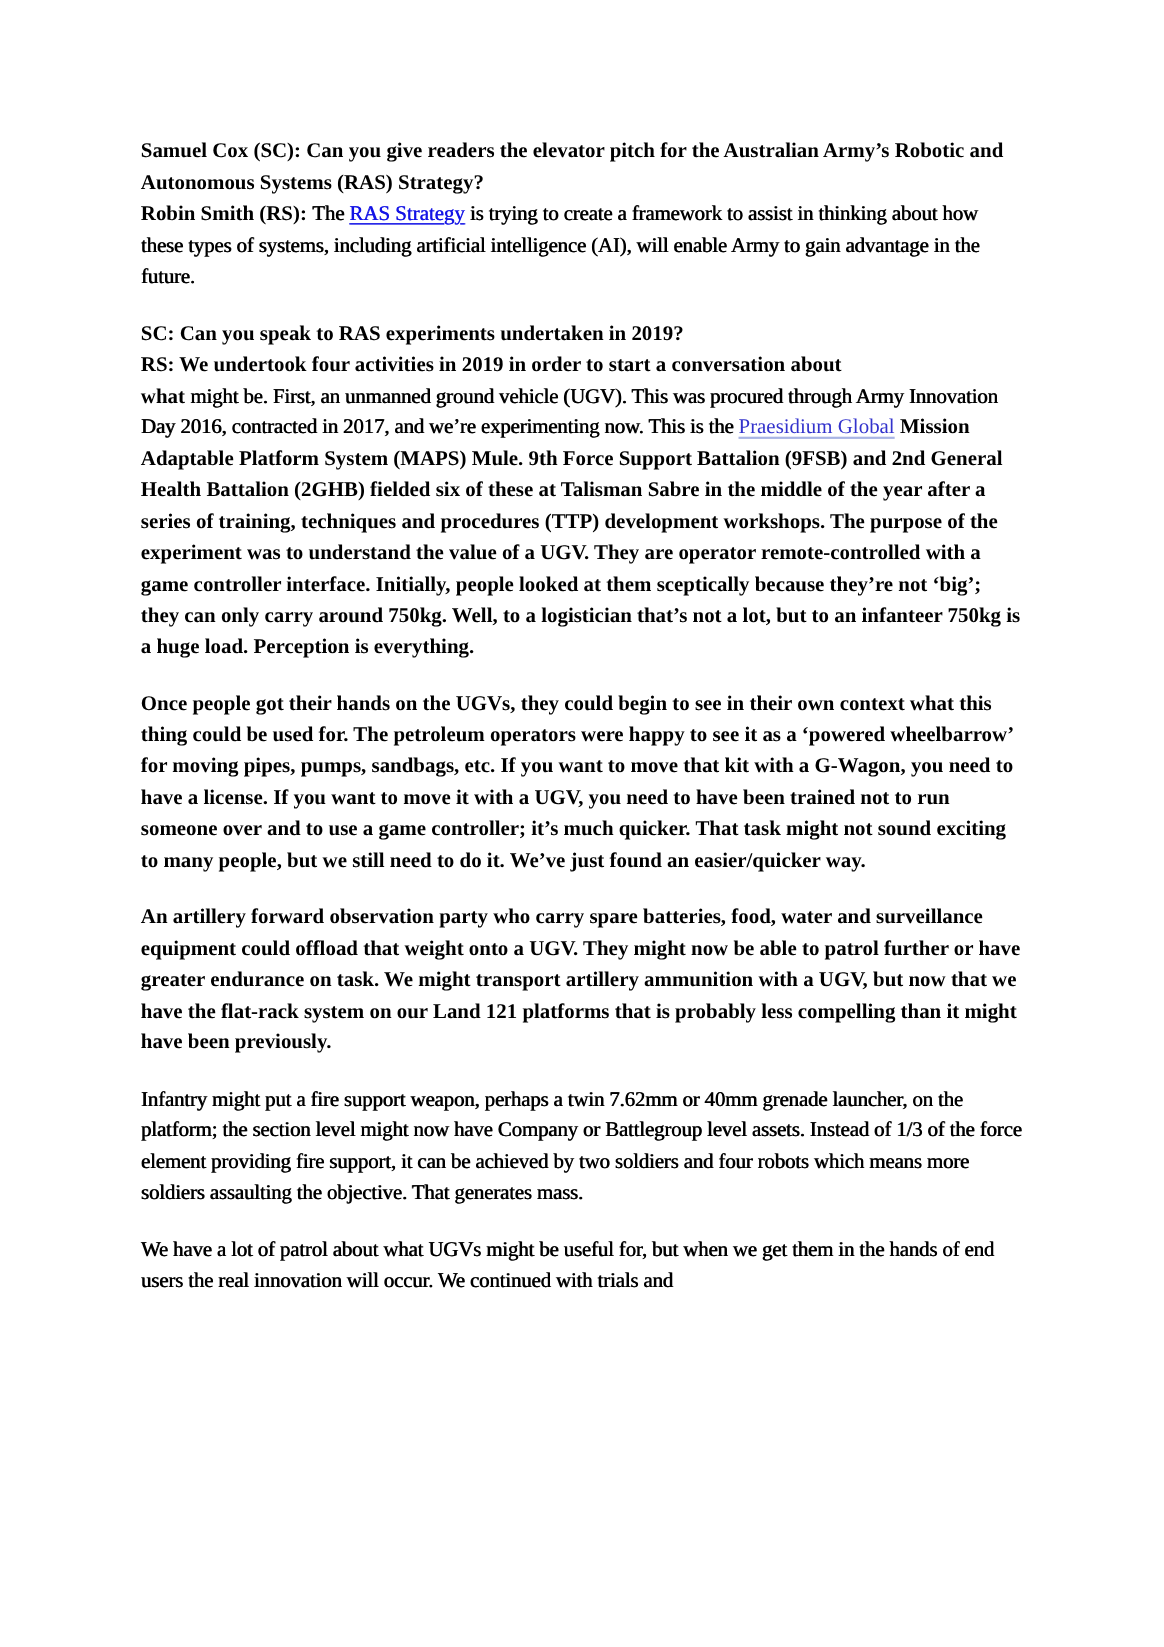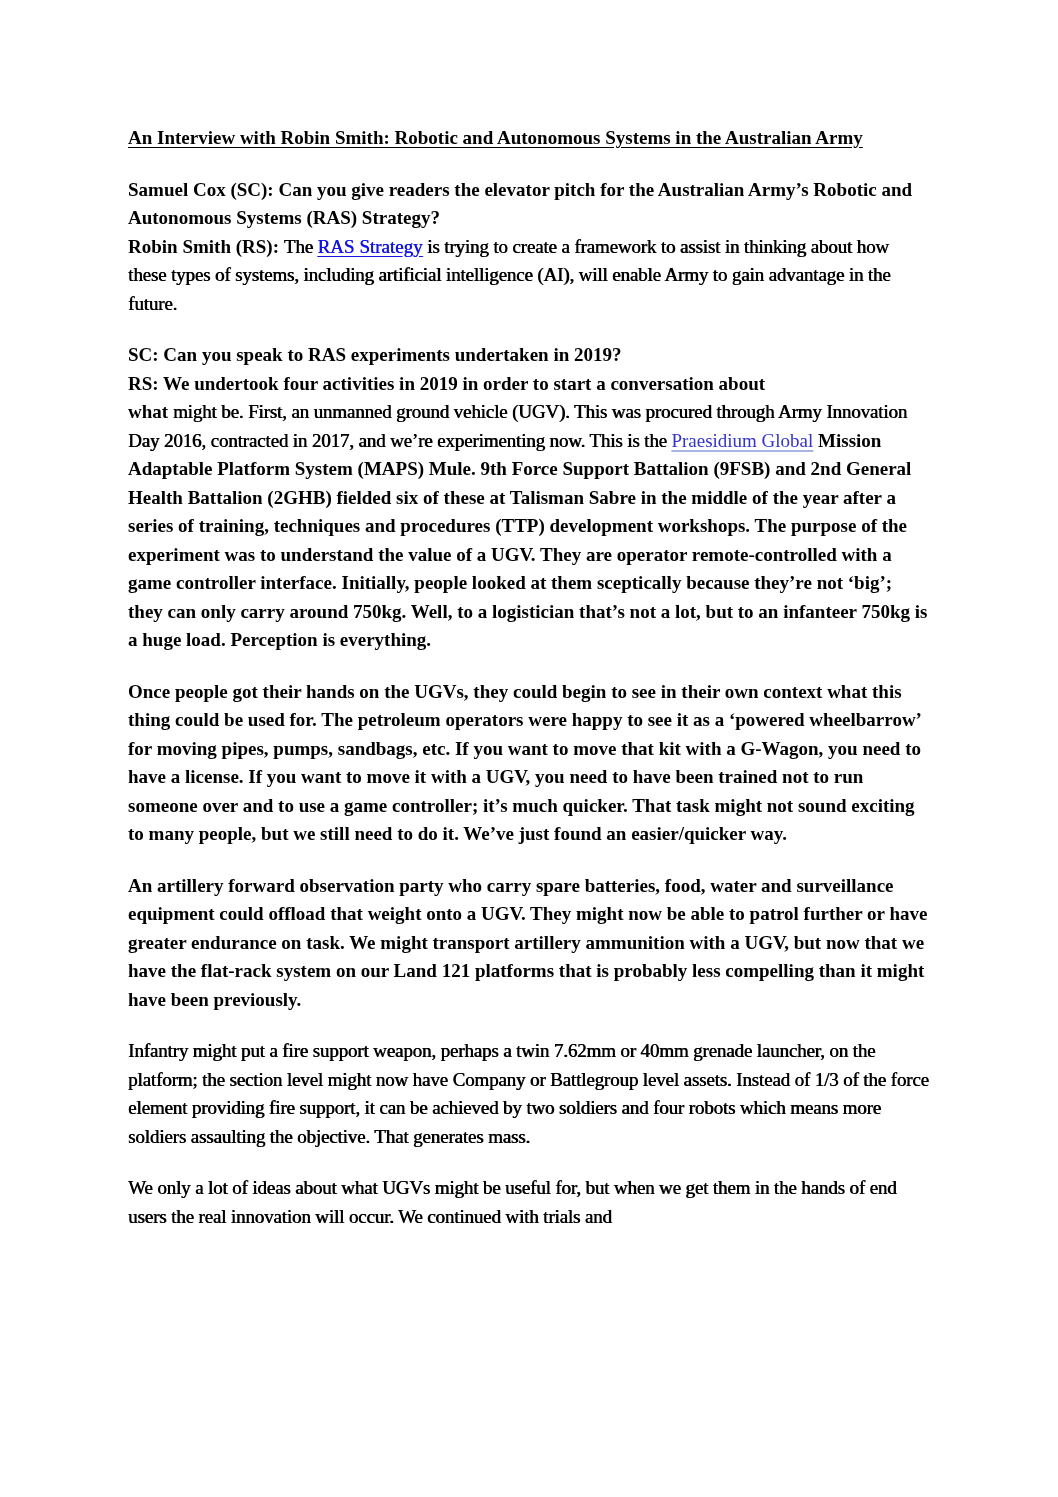--- a/index.html
+++ b/index.html
@@ -67,21 +67,20 @@
     text-decoration-thickness: 1.5px;
     text-underline-offset: 3px;
     cursor: pointer;
   }
 </style>
 </head>
 <body style="background: rgb(255, 255, 255);">
 
 <div class="page">
   <div class="doc-body">
-      <p class="para"><span class="run-title">An Interview with Robin Smith: Robotic and Autonomous Systems in the Australian Army</span></p>
       <p class="para"><span class="run-bold">Samuel Cox (SC): Can you give readers the elevator pitch for the Australian Army’s Robotic and Autonomous Systems (RAS) Strategy?</span><br><span class="run-bold">Robin Smith (RS): </span><span class="run-heavy">The </span><a class="run-link-bold" href="#">RAS Strategy</a><span class="run-heavy"> is trying to create a framework to assist in thinking about how these types of systems, including artificial intelligence (AI), will enable Army to gain advantage in the future.</span></p>
       <p class="para"><span class="run-bold">SC: Can you speak to RAS experiments undertaken in 2019?</span><br><span class="run-bold">RS:</span><span class="run-regular"> We undertook four activities in 2019 in order to start a conversation about</span><br><span class="run-regular">what </span><span class="run-heavy">might be. First, an unmanned ground vehicle (UGV). This was procured through Army Innovation Day 2016, contracted in 2017, and we’re experimenting now. This is the </span><a class="run-link" href="#">Praesidium Global</a><span class="run-regular"> Mission Adaptable Platform System (MAPS) Mule. 9th Force Support Battalion (9FSB) and 2nd General Health Battalion (2GHB) fielded six of these at Talisman Sabre in the middle of the year after a series of training, techniques and procedures (TTP) development workshops. The purpose of the experiment was to understand the value of a UGV. They are operator remote-controlled with a game controller interface. Initially, people looked at them sceptically because they’re not ‘big’; they can only carry around 750kg. Well, to a logistician that’s not a lot, but to an infanteer 750kg is a huge load. Perception is everything.</span></p>
       <p class="para"><span class="run-regular">Once people got their hands on the UGVs, they could begin to see in their own context what this thing could be used for. The petroleum operators were happy to see it as a ‘powered wheelbarrow’ for moving pipes, pumps, sandbags, etc. If you want to move that kit with a G-Wagon, you need to have a license. If you want to move it with a UGV, you need to have been trained not to run someone over and to use a game controller; it’s much quicker. That task might not sound exciting to many people, but we still need to do it. We’ve just found an easier/quicker way.</span></p>
       <p class="para"><span class="run-regular">An artillery forward observation party who carry spare batteries, food, water and surveillance equipment could offload that weight onto a UGV. They might now be able to patrol further or have greater endurance on task. We might transport artillery ammunition with a UGV, but now that we have the flat-rack system on our Land 121 platforms that is probably less compelling than it might have been previously.</span></p>
       <p class="para"><span class="run-heavy">Infantry might put a fire support weapon, perhaps a twin 7.62mm or 40mm grenade launcher, on the platform; the section level might now have Company or Battlegroup level assets. Instead of 1/3 of the force element providing fire support, it can be achieved by two soldiers and four robots which means more soldiers assaulting the objective. That generates mass.</span></p>
-      <p class="para"><span class="run-heavy">We only a lot of ideas about what UGVs might be useful for, but when we get them in the hands of end users the real innovation will occur. We continued with trials and</span></p>
+      <p class="para"><span class="run-heavy">We have a lot of patrol about what UGVs might be useful for, but when we get them in the hands of end users the real innovation will occur. We continued with trials and</span></p>
     </div>
 </div>
 
 </body></html>

